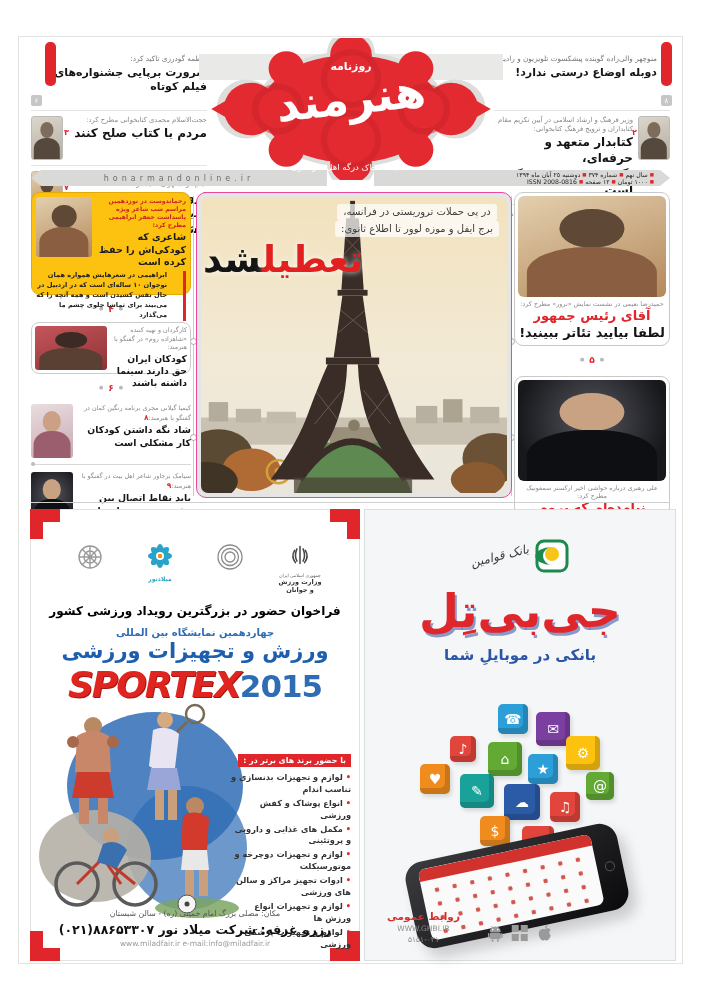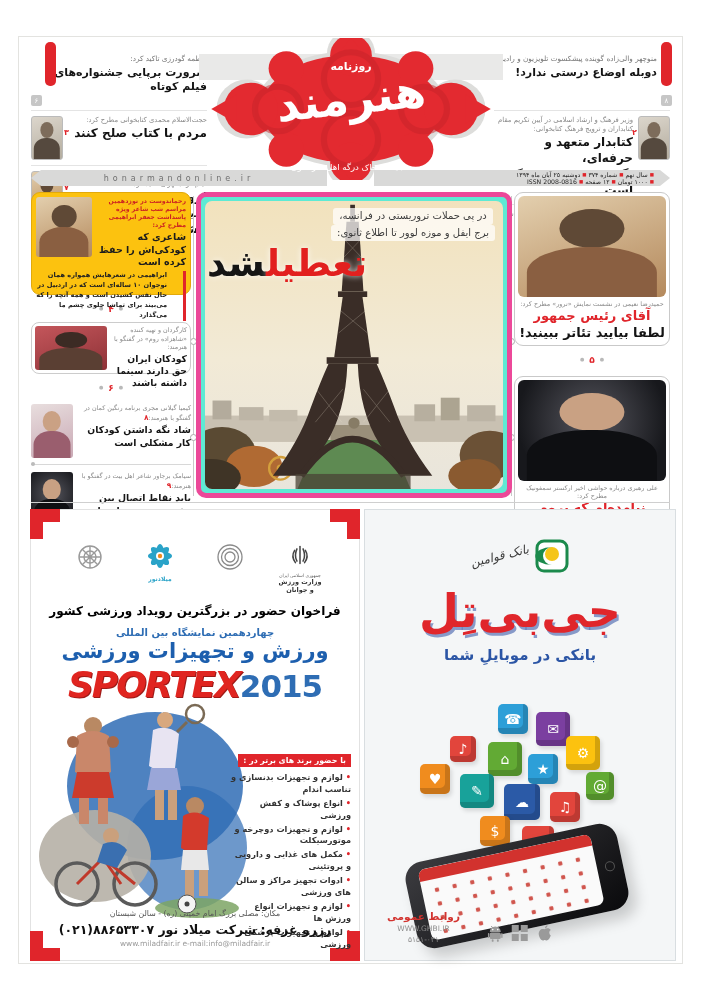--- a/index.html
+++ b/index.html
@@ -55,21 +55,21 @@
 
   
   .vrule{position:absolute;top:196px;height:300px;width:1px;background:#c9c9c9;}
   .vrule.vl{left:193px;}
   .vrule.vr{left:511px;}
   .vrule i{position:absolute;left:-3px;width:5px;height:5px;border:1px solid #ababab;background:#fff;border-radius:50%;}
   .n1{top:142px;} .n2{top:238px;}
   .mid-bottom-rule{position:absolute;left:31px;right:31px;top:502px;height:1px;background:#cfcfcf;}
 
   
-  .lead-card{position:absolute;left:196px;top:192px;width:316px;height:306px;background:#5eead4;border:5px solid #ec4899;border-radius:10px;box-sizing:border-box;padding:4px;}
+  .lead-card{position:absolute;left:196px;top:192px;width:316px;height:306px;background:#e5e5e5;border:1px solid #ec4899;border-radius:10px;box-sizing:border-box;padding:4px;}
   .lead-photo{position:relative;width:100%;height:100%;border-radius:7px;overflow:hidden;}
   .lead-photo > svg{position:absolute;inset:0;width:100%;height:100%;}
   .lead-kicker{position:absolute;top:7px;right:8px;text-align:center;font-size:10px;color:#3c3c3c;line-height:1.65;}
   .lead-kicker span{display:inline-block;background:rgba(255,255,255,.72);padding:0 6px;border-radius:3px;}
   .lead-hl{position:absolute;top:41px;left:2px;font-size:37px;font-weight:bold;letter-spacing:-1px;text-shadow:0 0 6px rgba(255,255,255,.8);}
   .lead-hl .w1{color:#e2201f;}
   .lead-hl .w2{color:#151515;}
 
   
   .sb{position:absolute;top:192px;}
@@ -525,22 +525,22 @@
         <ellipse cx="160" cy="210" rx="42" ry="10" fill="#7da464" opacity="0.85"></ellipse>
         <circle cx="150" cy="206" r="9" fill="#f4f4f4" stroke="#555" stroke-width="1"></circle>
         <circle cx="150" cy="206" r="2.5" fill="#444"></circle>
       </svg>
     </div>
 
     <div class="sp-brands">
       <span class="sp-brands-label">با حضور برند های برتر در :</span>
       <div class="sp-bullet">لوازم و تجهیزات بدنسازی و تناسب اندام</div>
       <div class="sp-bullet">انواع پوشاک و کفش ورزشی</div>
+      <div class="sp-bullet">مکمل های غذایی و دارویی و پروتئینی</div>
       <div class="sp-bullet">لوازم و تجهیزات دوچرخه و موتورسیکلت</div>
-      <div class="sp-bullet">مکمل های غذایی و دارویی و پروتئینی</div>
       <div class="sp-bullet">ادوات تجهیز مراکز و سالن های ورزشی</div>
       <div class="sp-bullet">لوازم و تجهیزات انواع ورزش ها</div>
       <div class="sp-bullet">لوازم و تجهیزات پزشکی-ورزشی</div>
     </div>
 
     <div class="sp-foot">
       <div class="sp-place">مکان: مصلی بزرگ امام خمینی (ره) - سالن شبستان</div>
       <div class="sp-booking">رزرو غرفه: شرکت میلاد نور ۸۸۶۵۳۳۰۷(۰۲۱)</div>
       <div class="sp-web">www.miladfair.ir    e-mail:info@miladfair.ir</div>
     </div>

